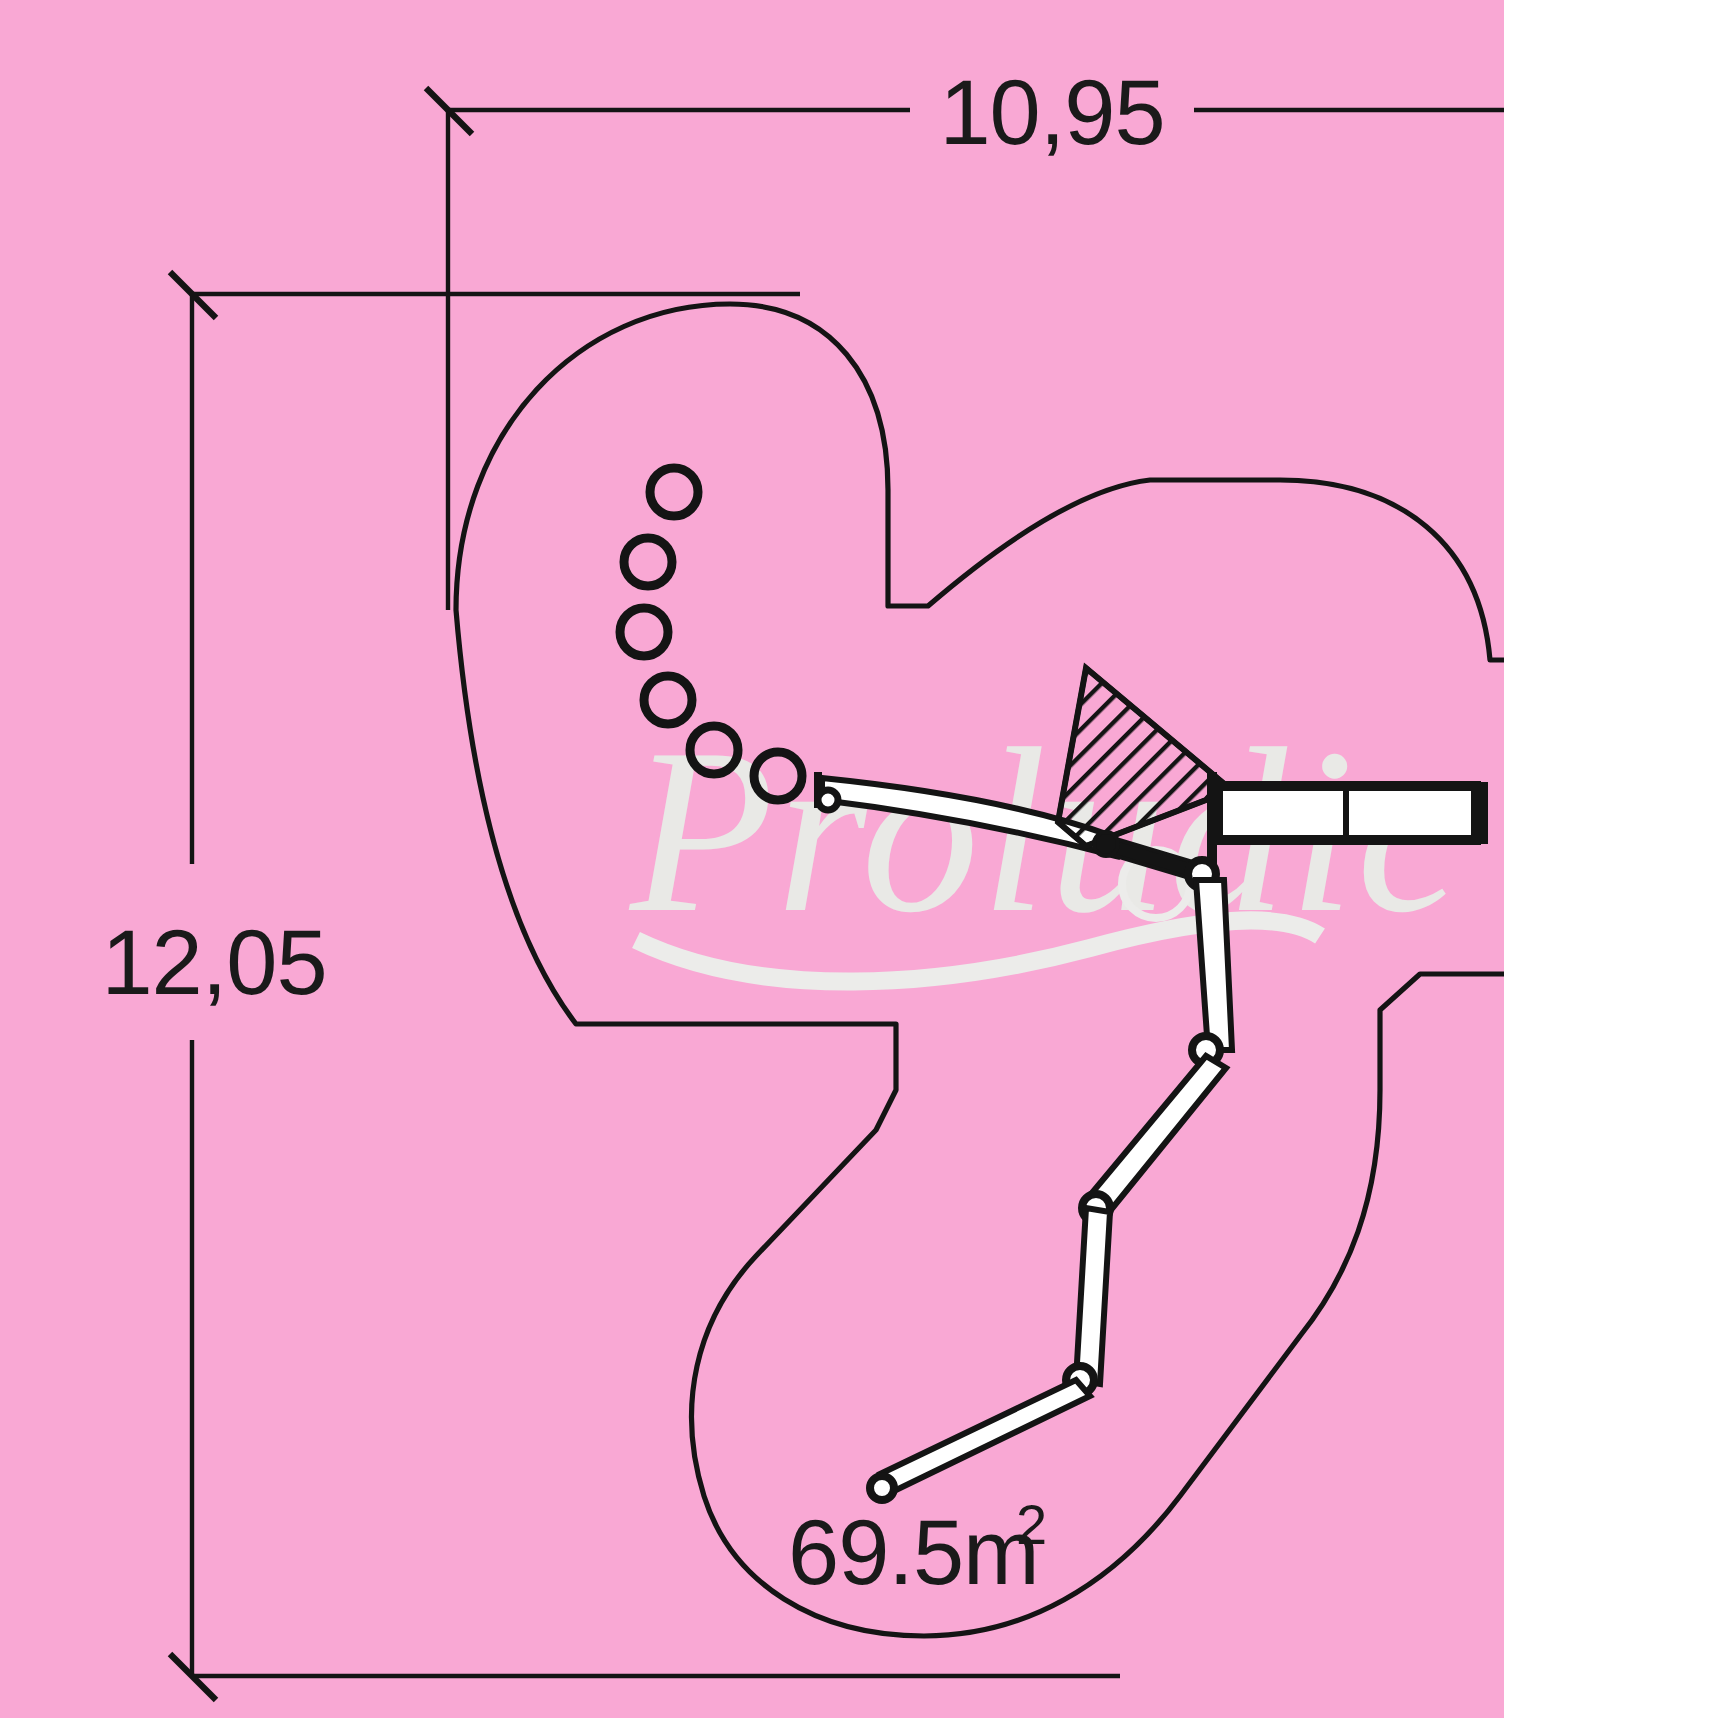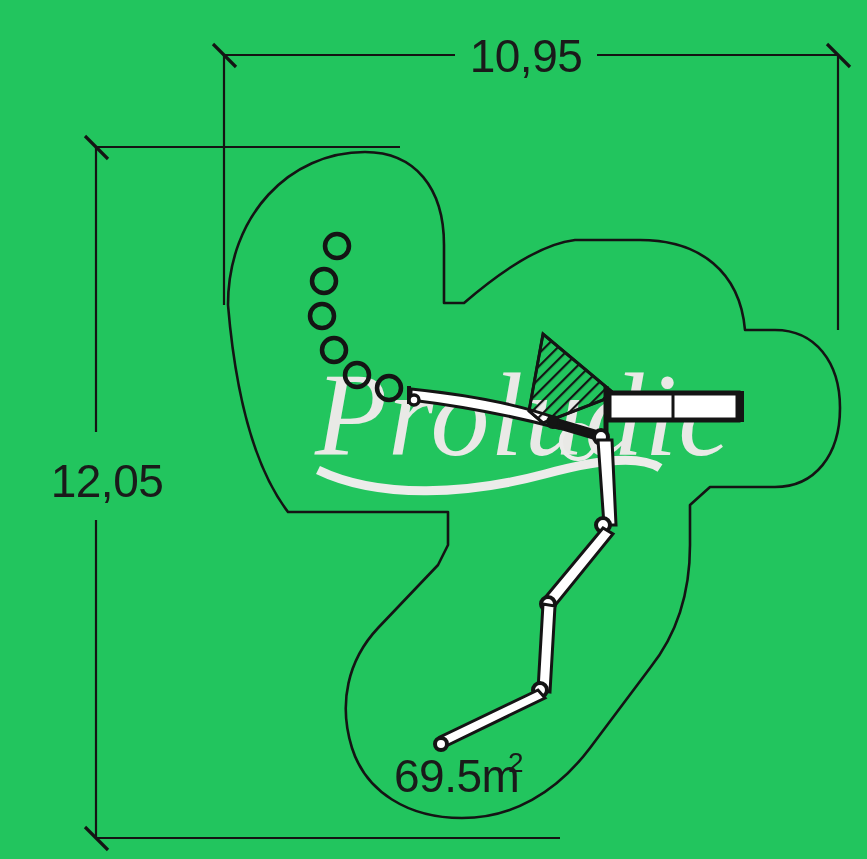--- a/index.html
+++ b/index.html
@@ -6,23 +6,23 @@
   html, body {
     margin: 0;
     padding: 0;
     background: #ffffff;
   }
   body {
     font-family: "Liberation Sans", sans-serif;
   }
   #plan-root {
     position: relative;
-    width: 867px;
+    width: 752px;
     height: 859px;
-    background: #22c55e;
+    background: #f9a8d4;
     overflow: hidden;
     text-align: right;
   }
   #plan-svg {
     position: absolute;
     left: 0;
     top: 0;
     width: 867px;
     height: 859px;
     display: block;

